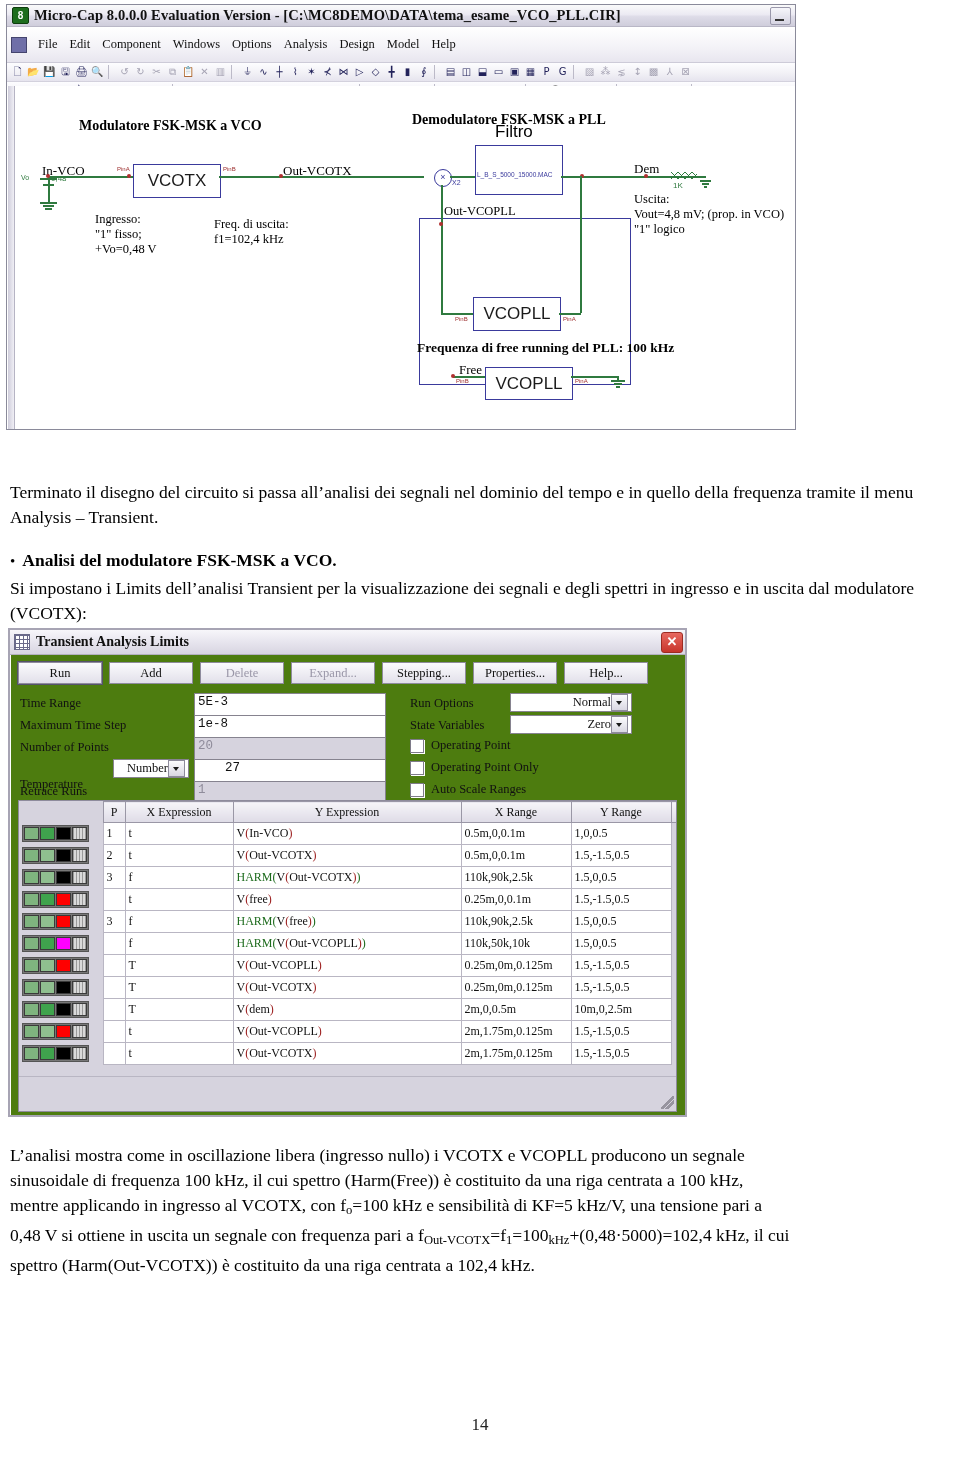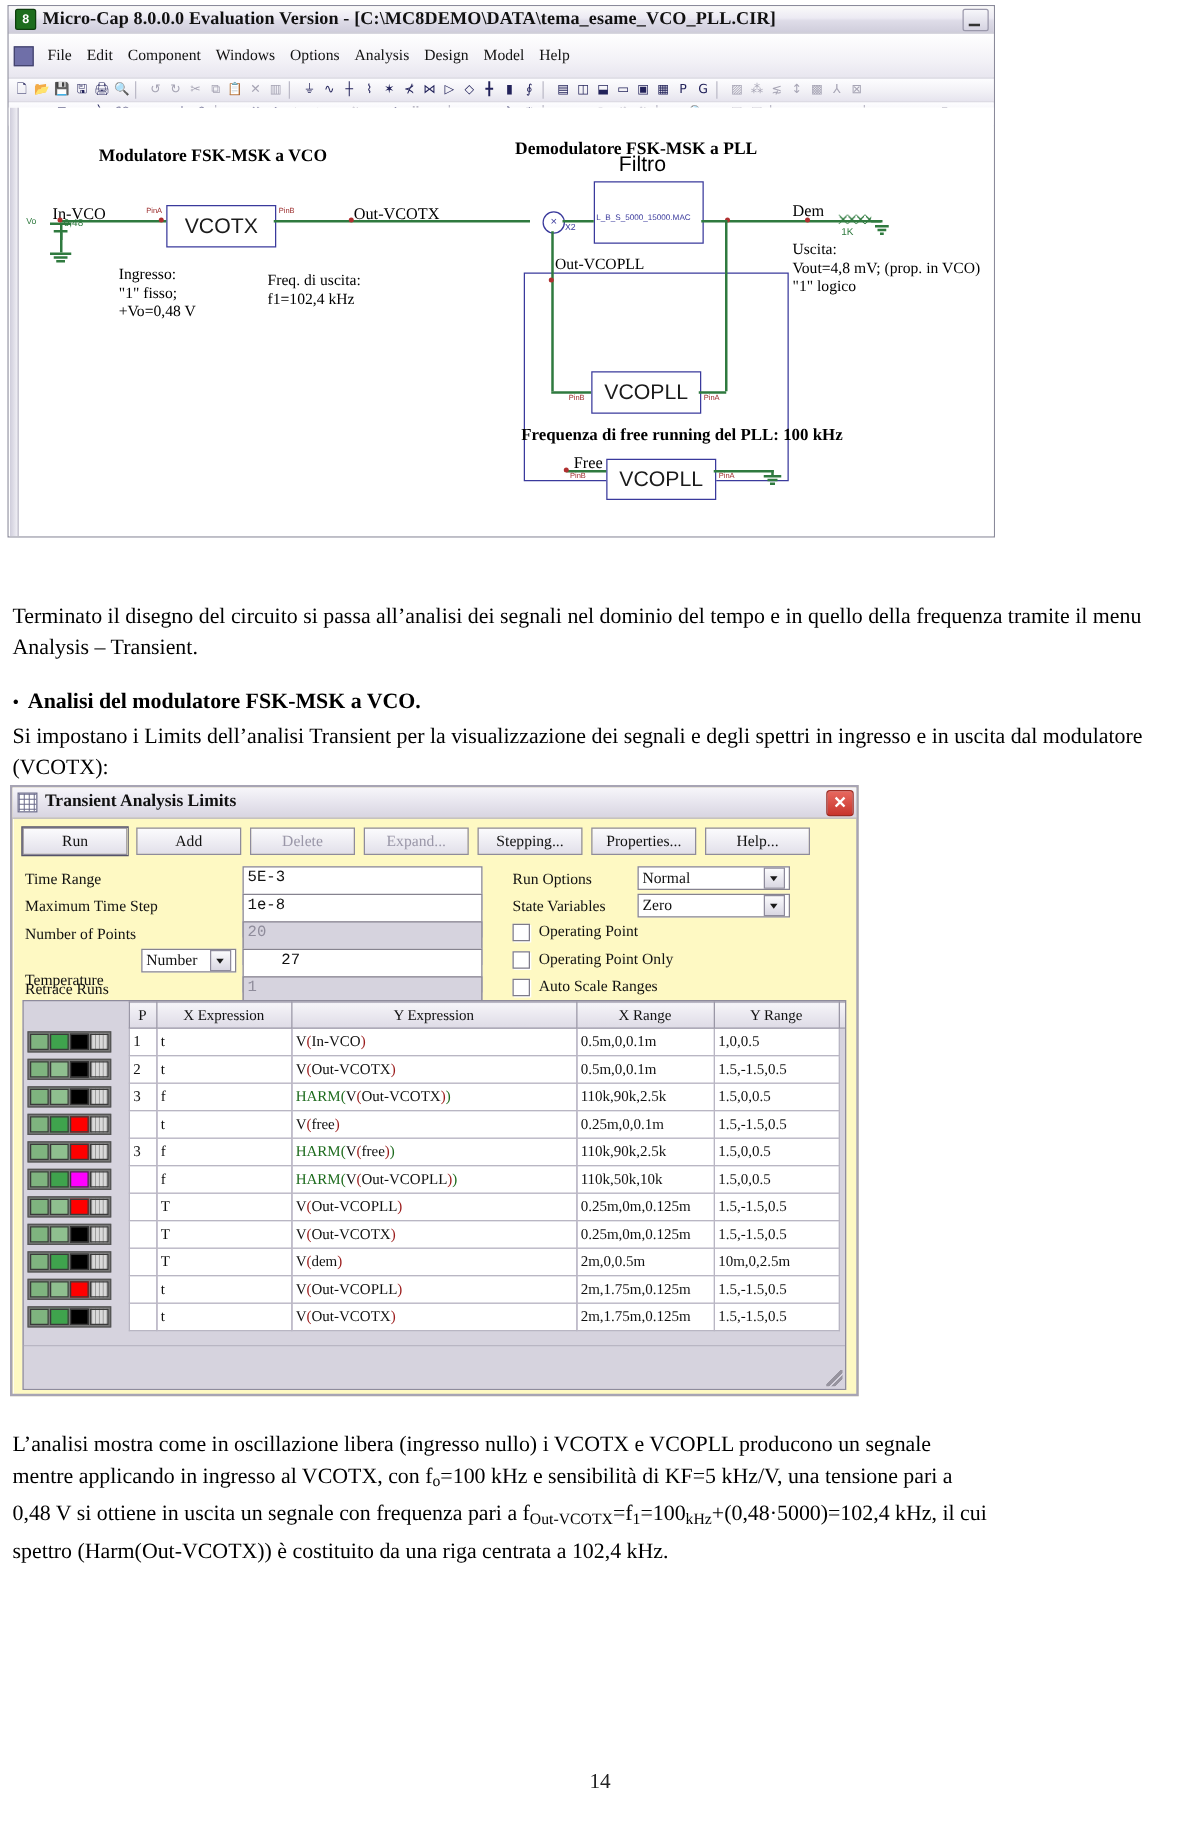--- a/index.html
+++ b/index.html
@@ -121,21 +121,21 @@
     font-family:"Liberation Serif",serif;
     font-size:17.5px;line-height:25px;color:#000;
   }
   .doc-p b{font-weight:bold;}
   .bullet-row{display:flex;align-items:baseline;gap:7px;}
   .bullet-dot{font-size:15px;line-height:25px;}
 
   
   #dlg{
     position:absolute;left:8px;top:628px;width:679px;height:489px;
-    background:#fef9c3;
+    background:#4d7c0f;
     border:2px solid #a7a4b4;
     box-shadow:1px 1px 0 #fff inset;
     box-sizing:border-box;
     font-family:"Liberation Sans",sans-serif;
   }
   #dlg-title{
     height:25px;display:flex;align-items:center;
     background:linear-gradient(to bottom,#f7f6fa 0%,#e7e5ee 50%,#d8d5e1 100%);
     border-bottom:1px solid #b3b0bf;
     padding:0 2px 0 4px;box-sizing:border-box;
@@ -178,21 +178,21 @@
   .fg-input{
     position:absolute;height:35px;background:#fff;border:1px solid #86838f;
     font-family:Liberation Mono, monospace;font-size:12.5px;color:#111;
     padding:0 3px;line-height:17px;box-sizing:border-box;overflow:hidden;white-space:nowrap;
   }
   .fg-input.ro{background:#d6d3de;color:#8f8c9b;}
   .fg-select{
     position:absolute;height:19px;background:#fff;border:1px solid #86838f;
     font-family:"Liberation Serif",serif;font-size:12.5px;color:#111;
     padding:0 3px;line-height:17px;box-sizing:border-box;
-    display:flex;align-items:center;
+    display:flex;align-items:center;text-align:right;
   }
   .fg-select .sv{flex:1 1 auto;white-space:nowrap;overflow:hidden;}
   .fg-select .arw{
     width:15px;height:15px;flex:0 0 auto;
     background:linear-gradient(to bottom,#fbfbfd,#d9d7e2);
     border:1px solid #8e8b9c;
     position:relative;
   }
   .fg-select .arw::after{
     content:"";position:absolute;left:4px;top:6px;
@@ -744,20 +744,21 @@
       <div id="tbl-footer">
         <div id="tbl-grip"></div>
       </div>
     </div>
 
   </div>
 </div>
 
 <div class="doc-p" style="left:10px;top:1143px;width:940px;">
   <div>L’analisi mostra come in oscillazione libera (ingresso nullo) i VCOTX e VCOPLL producono un segnale</div>
+  <div>sinusoidale di frequenza 100 kHz, il cui spettro (Harm(Free)) è costituito da una riga centrata a 100 kHz,</div>
   <div>
     <span>mentre applicando in ingresso al VCOTX, con f</span><sub>o</sub><span>=100 kHz e sensibilità di KF=5 kHz/V, una tensione pari a</span>
   </div>
   <div>
     <span>0,48 V si ottiene in uscita un segnale con frequenza pari a f</span><sub>Out-VCOTX</sub><span>=f</span><sub>1</sub><span>=100</span><sub>kHz</sub><span>+(0,48·5000)=102,4 kHz, il cui</span>
   </div>
   <div>spettro (Harm(Out-VCOTX)) è costituito da una riga centrata a 102,4 kHz.</div>
 </div>
 
 <div id="pagenum">14</div>

